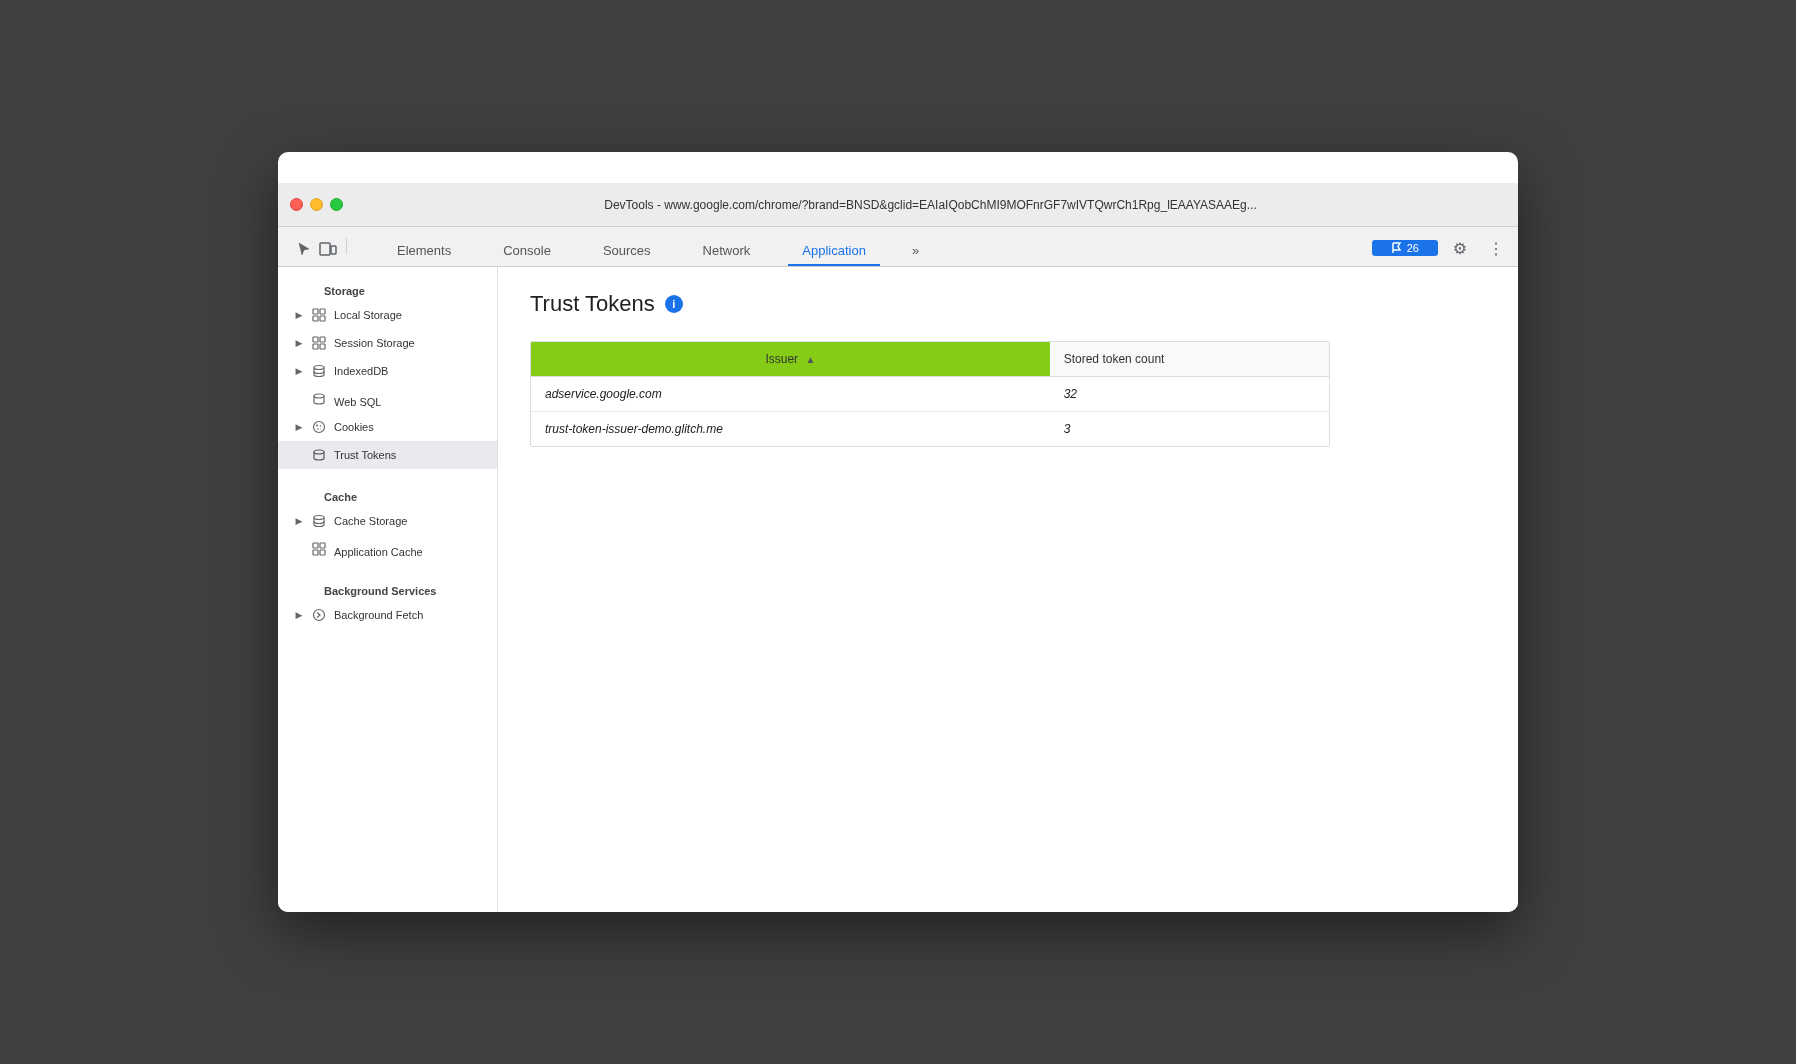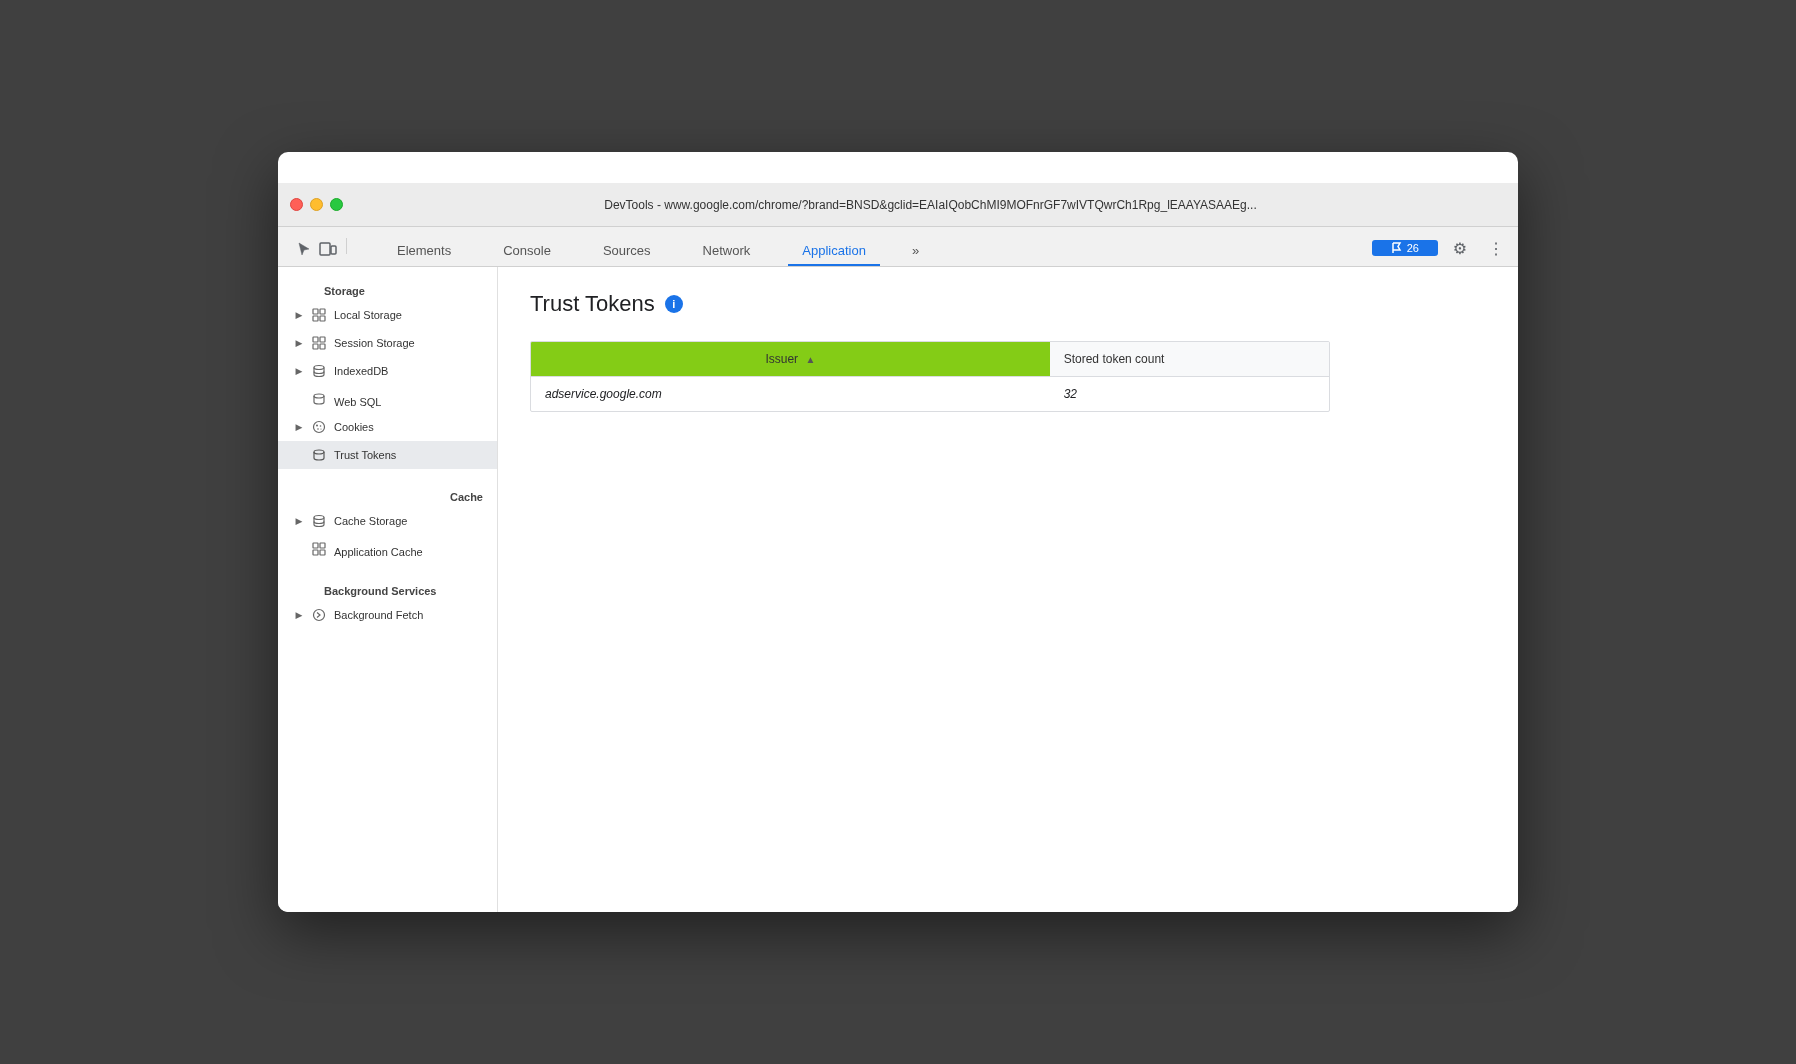--- a/index.html
+++ b/index.html
@@ -416,21 +416,21 @@
         <div class="expand-arrow" style="visibility:hidden;">▶</div>
         <div class="item-icon">
           <svg width="14" height="14" viewBox="0 0 14 14">
               <ellipse cx="7" cy="4" rx="5" ry="2" fill="none" stroke="#555" stroke-width="1.2"></ellipse>
               <path d="M2 4v6c0 1.1 2.24 2 5 2s5-.9 5-2V4" fill="none" stroke="#555" stroke-width="1.2"></path>
             </svg>
         </div>
         <span class="item-label">Trust Tokens</span>
       </div>
 
-      <div class="sidebar-section-label" style="margin-top:12px;text-align:right;">Cache</div>
+      <div class="sidebar-section-label" style="margin-top:12px;">Cache</div>
 
       <div class="sidebar-item">
         <div class="expand-arrow">▶</div>
         <div class="item-icon">
           <svg width="14" height="14" viewBox="0 0 14 14">
               <ellipse cx="7" cy="3.5" rx="5" ry="2" fill="none" stroke="#666" stroke-width="1.2"></ellipse>
               <path d="M2 3.5v4c0 1.1 2.24 2 5 2s5-.9 5-2v-4" fill="none" stroke="#666" stroke-width="1.2"></path>
               <path d="M2 7.5v3c0 1.1 2.24 2 5 2s5-.9 5-2v-3" fill="none" stroke="#666" stroke-width="1.2"></path>
             </svg>
         </div>
@@ -482,18 +482,22 @@
               <th class="col-count">
                 <span>Stored token count</span>
               </th>
             </tr>
           </thead>
           <tbody id="trust-table-body">
           <tr>
                 <td>adservice.google.com</td>
                 <td>32</td>
               </tr>
+              <tr>
+                <td>trust-token-issuer-demo.glitch.me</td>
+                <td>3</td>
+              </tr>
             </tbody>
         </table>
       </div>
     </div>
   </div>
 </div>
 
 </body></html>

